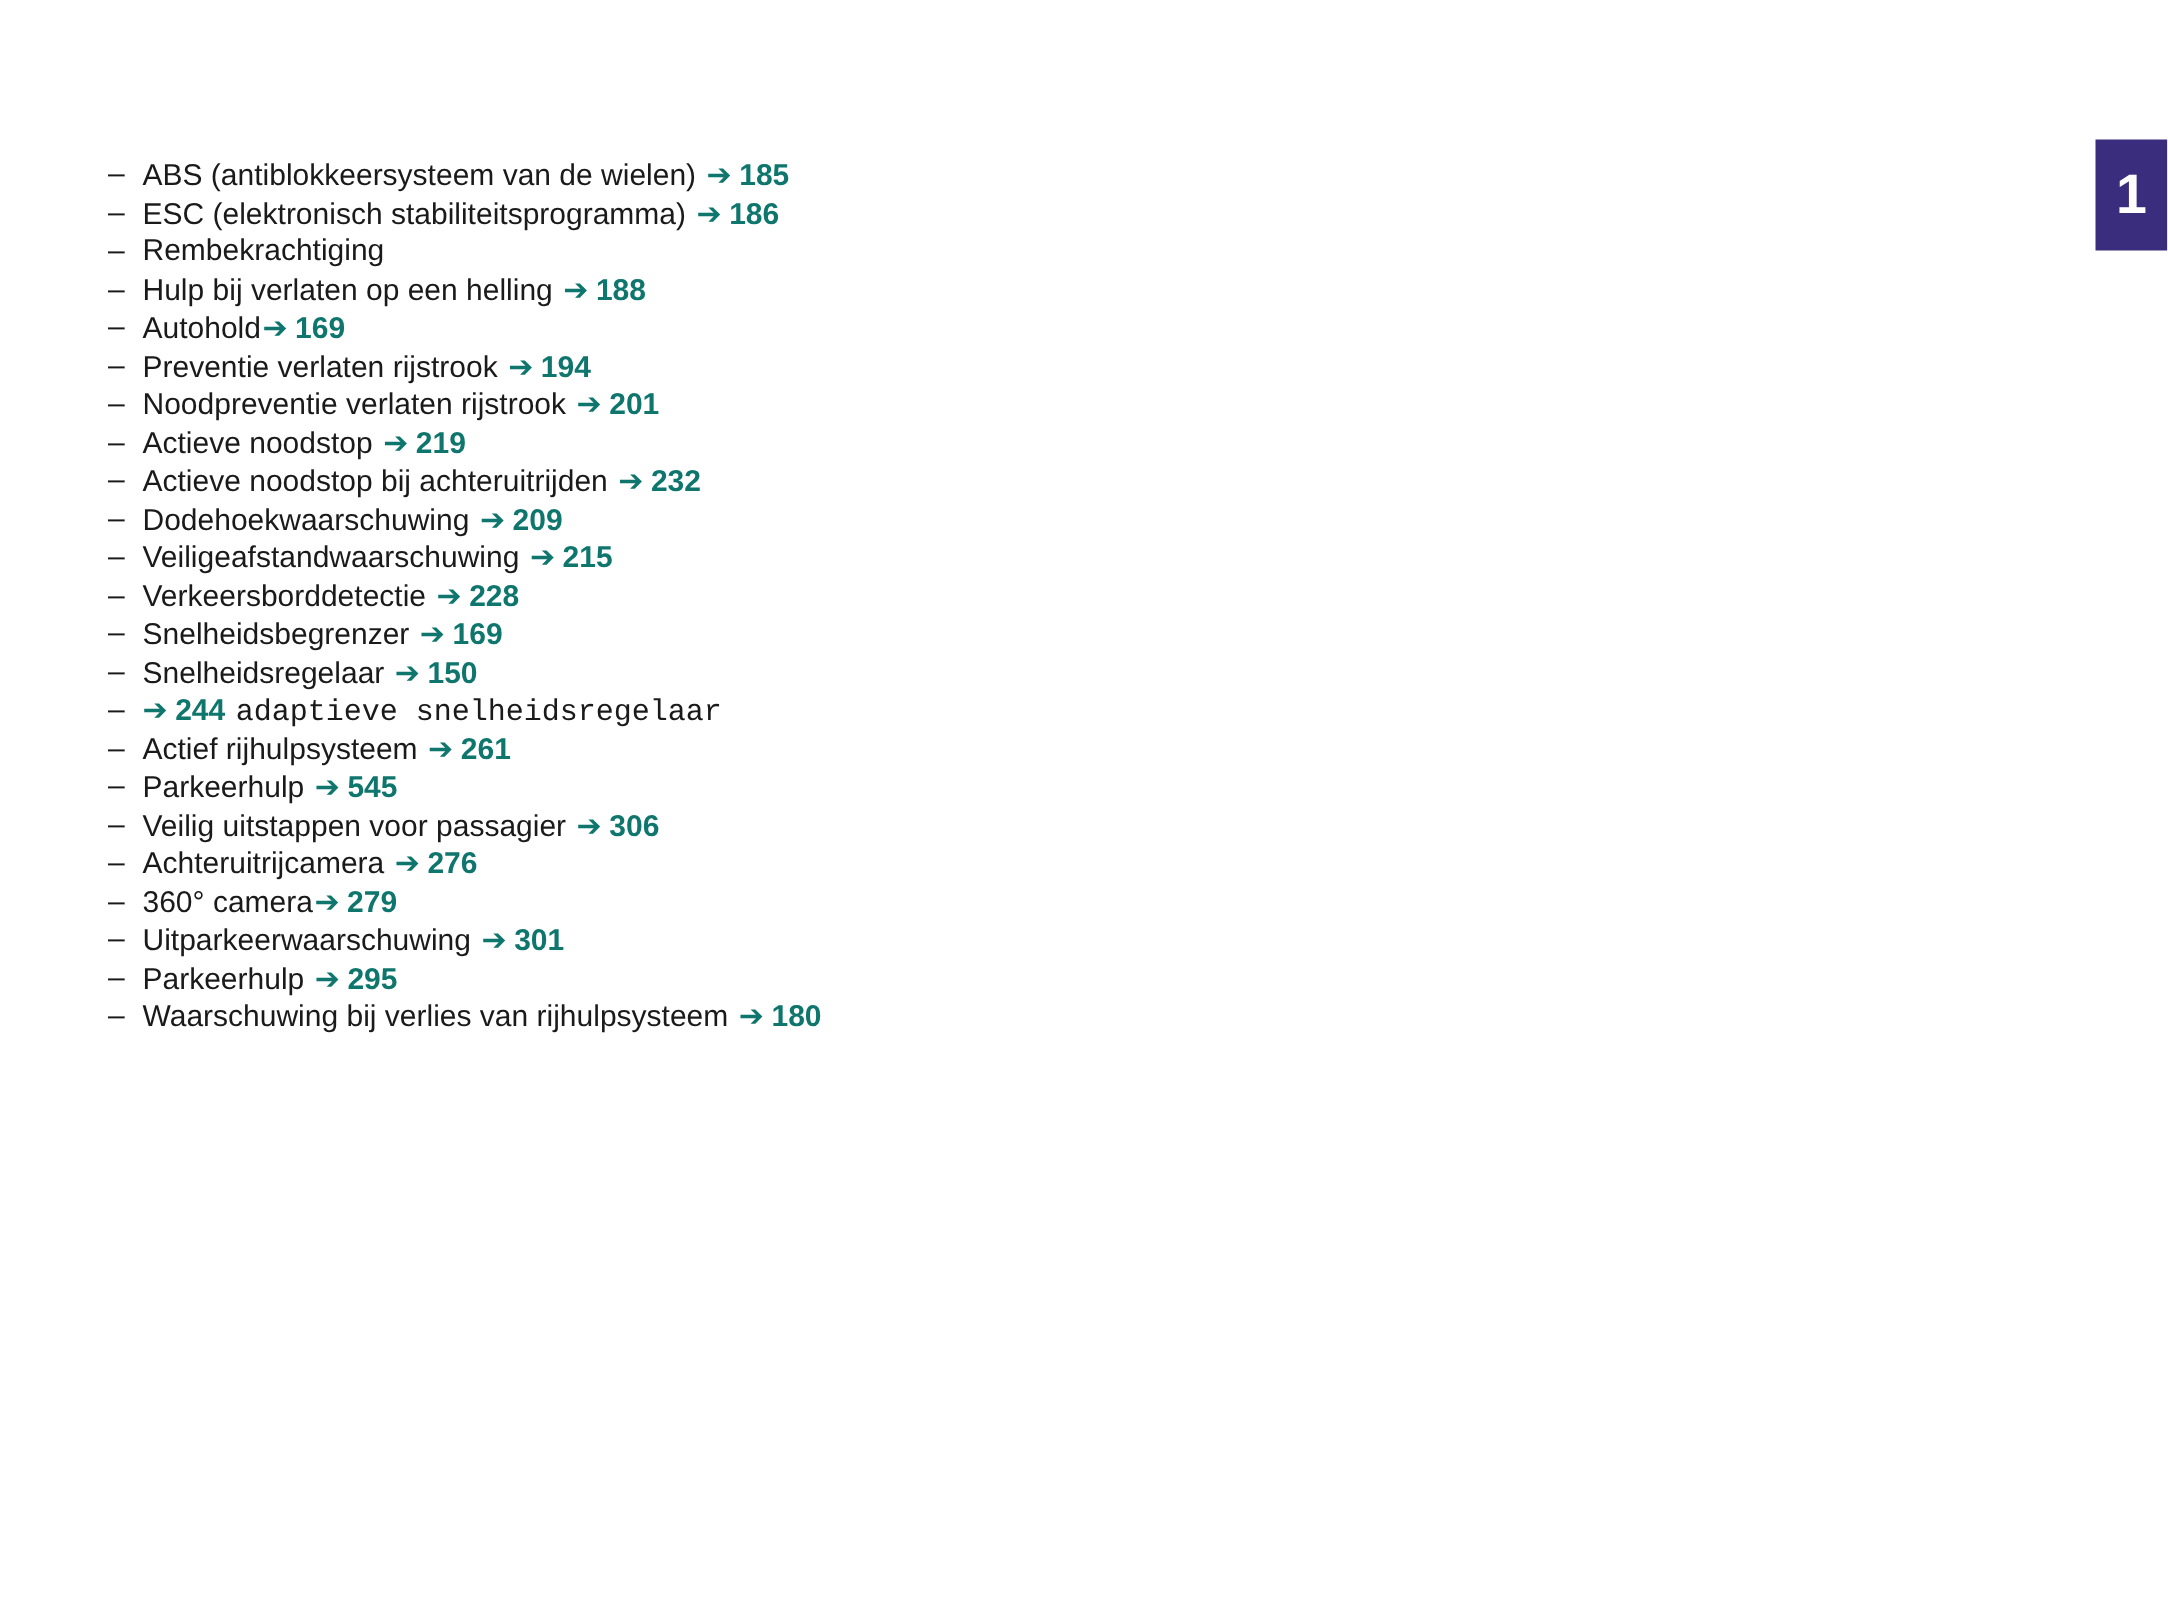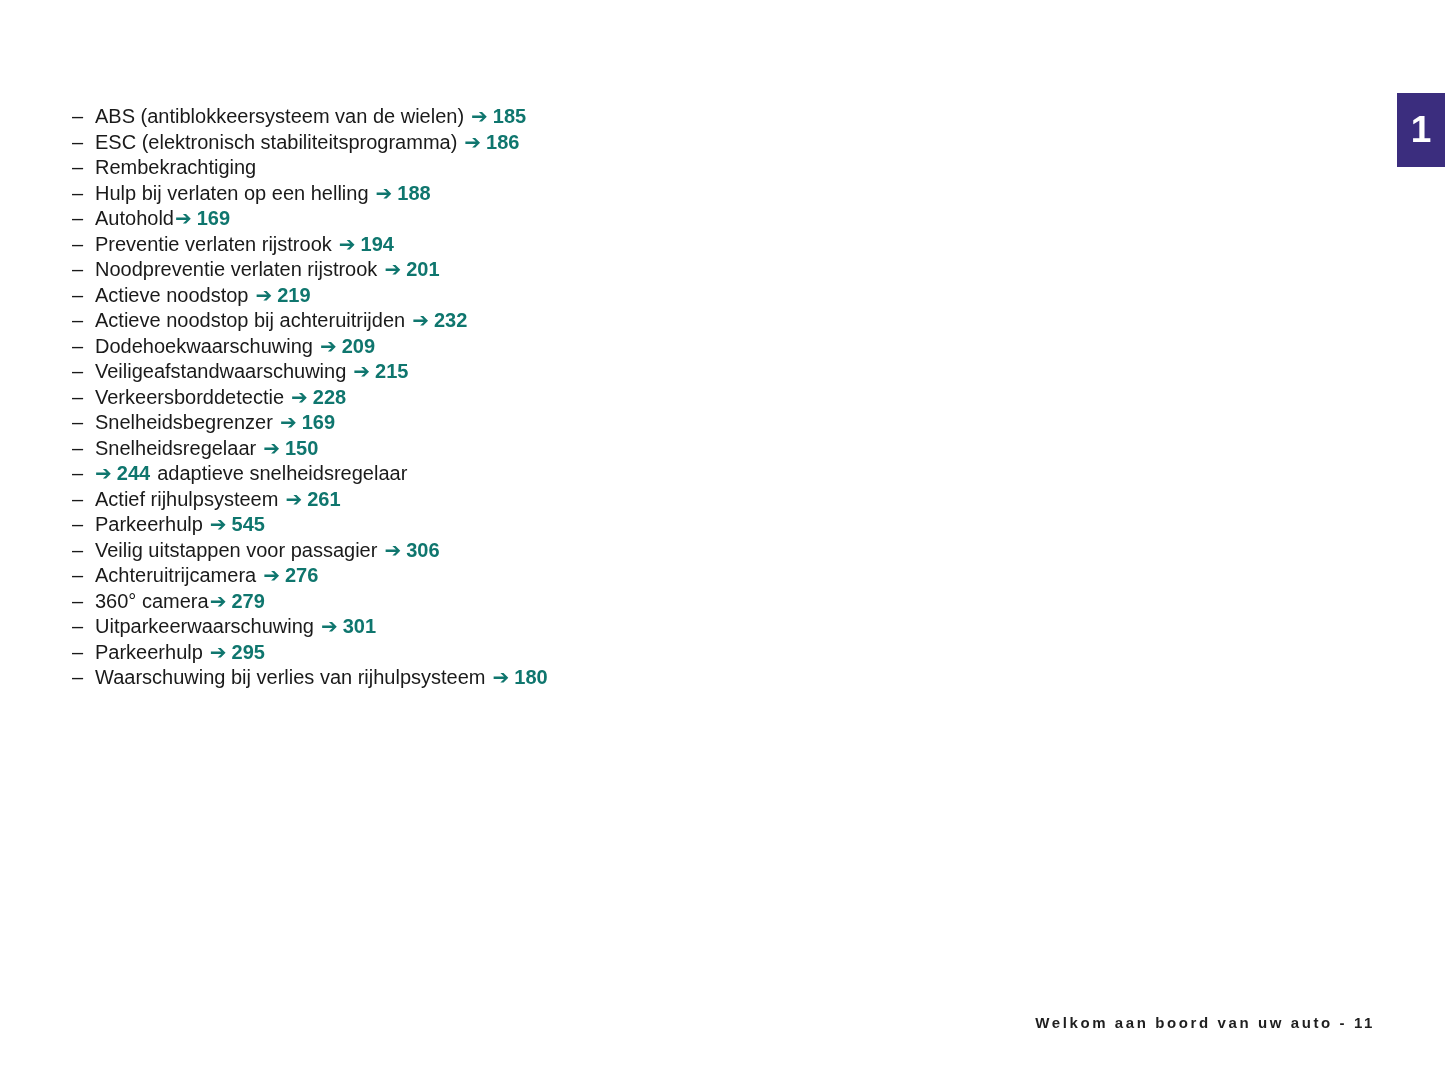--- a/index.html
+++ b/index.html
@@ -59,20 +59,21 @@
   }
   .ref .arrow {
     margin-right: 5px;
     font-family: "DejaVu Sans", sans-serif;
   }
   .toc-item.arrow-first .ref {
     margin-right: 7px;
   }
   .toc-item.arrow-first .label {
     margin-right: 0;
+    font-family: Liberation Mono, monospace;
   }
   .chapter-tab {
     position: absolute;
     left: 1397px;
     top: 93px;
     width: 48px;
     height: 74px;
     background: #3b2d7e;
     color: #ffffff;
     display: flex;
@@ -121,14 +122,13 @@
       <li class="toc-item"><span class="dash">–</span><span class="label">Actief rijhulpsysteem</span><span class="ref"><span class="arrow">➔</span><span class="pagenum">261</span></span></li>
       <li class="toc-item"><span class="dash">–</span><span class="label">Parkeerhulp</span><span class="ref"><span class="arrow">➔</span><span class="pagenum">545</span></span></li>
       <li class="toc-item"><span class="dash">–</span><span class="label">Veilig uitstappen voor passagier</span><span class="ref"><span class="arrow">➔</span><span class="pagenum">306</span></span></li>
       <li class="toc-item"><span class="dash">–</span><span class="label">Achteruitrijcamera</span><span class="ref"><span class="arrow">➔</span><span class="pagenum">276</span></span></li>
       <li class="toc-item tight"><span class="dash">–</span><span class="label">360° camera</span><span class="ref"><span class="arrow">➔</span><span class="pagenum">279</span></span></li>
       <li class="toc-item"><span class="dash">–</span><span class="label">Uitparkeerwaarschuwing</span><span class="ref"><span class="arrow">➔</span><span class="pagenum">301</span></span></li>
       <li class="toc-item"><span class="dash">–</span><span class="label">Parkeerhulp</span><span class="ref"><span class="arrow">➔</span><span class="pagenum">295</span></span></li>
       <li class="toc-item"><span class="dash">–</span><span class="label">Waarschuwing bij verlies van rijhulpsysteem</span><span class="ref"><span class="arrow">➔</span><span class="pagenum">180</span></span></li>
     </ul>
 
-  <div class="footer">Welkom aan boord van uw auto - 11</div>
 </div>
 
 </body></html>

